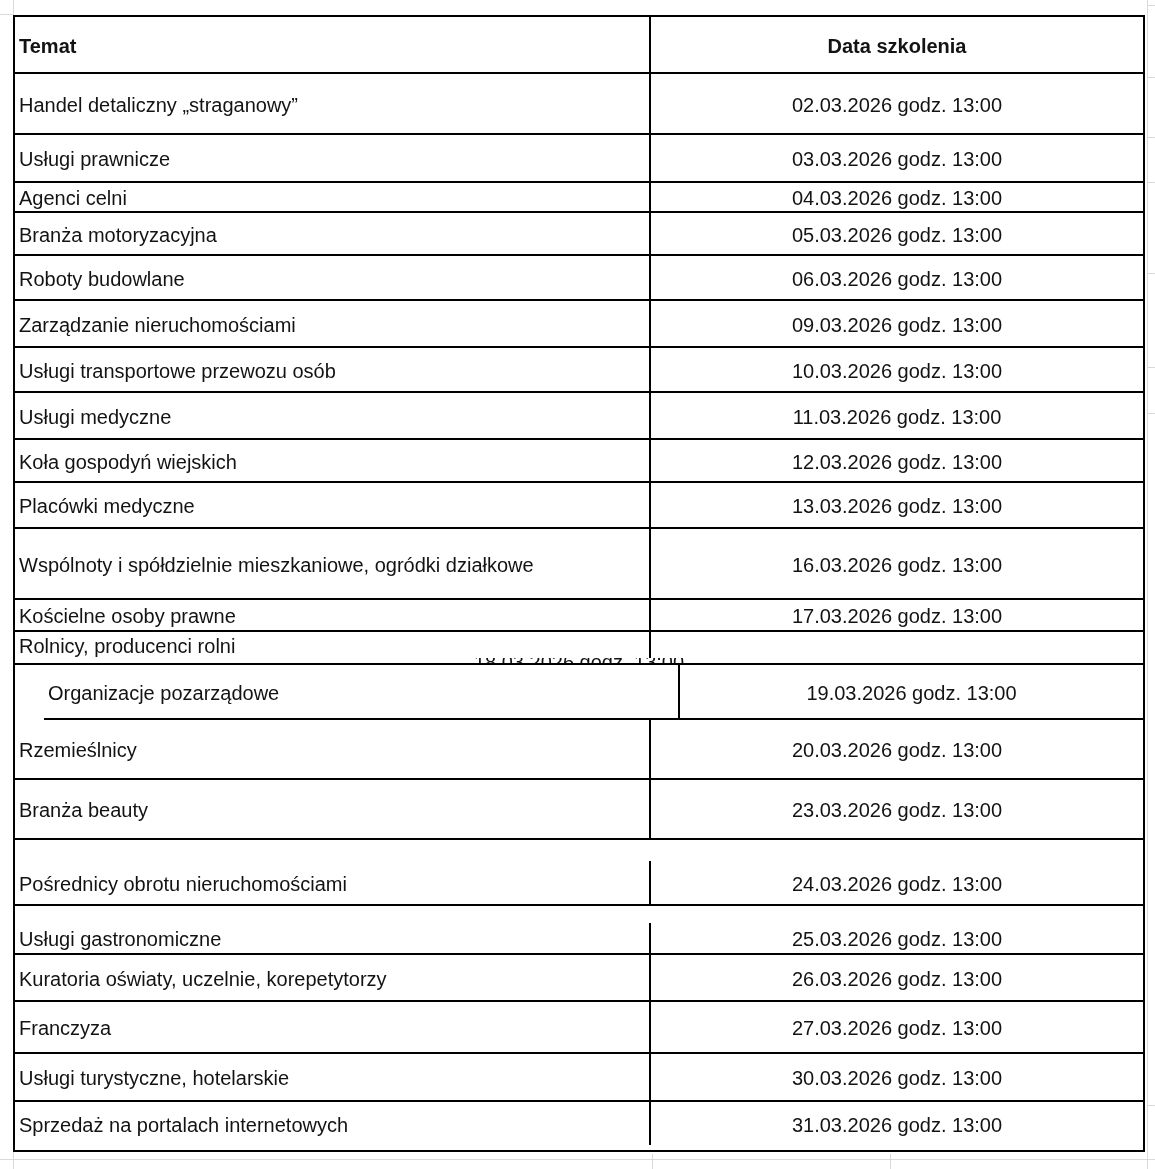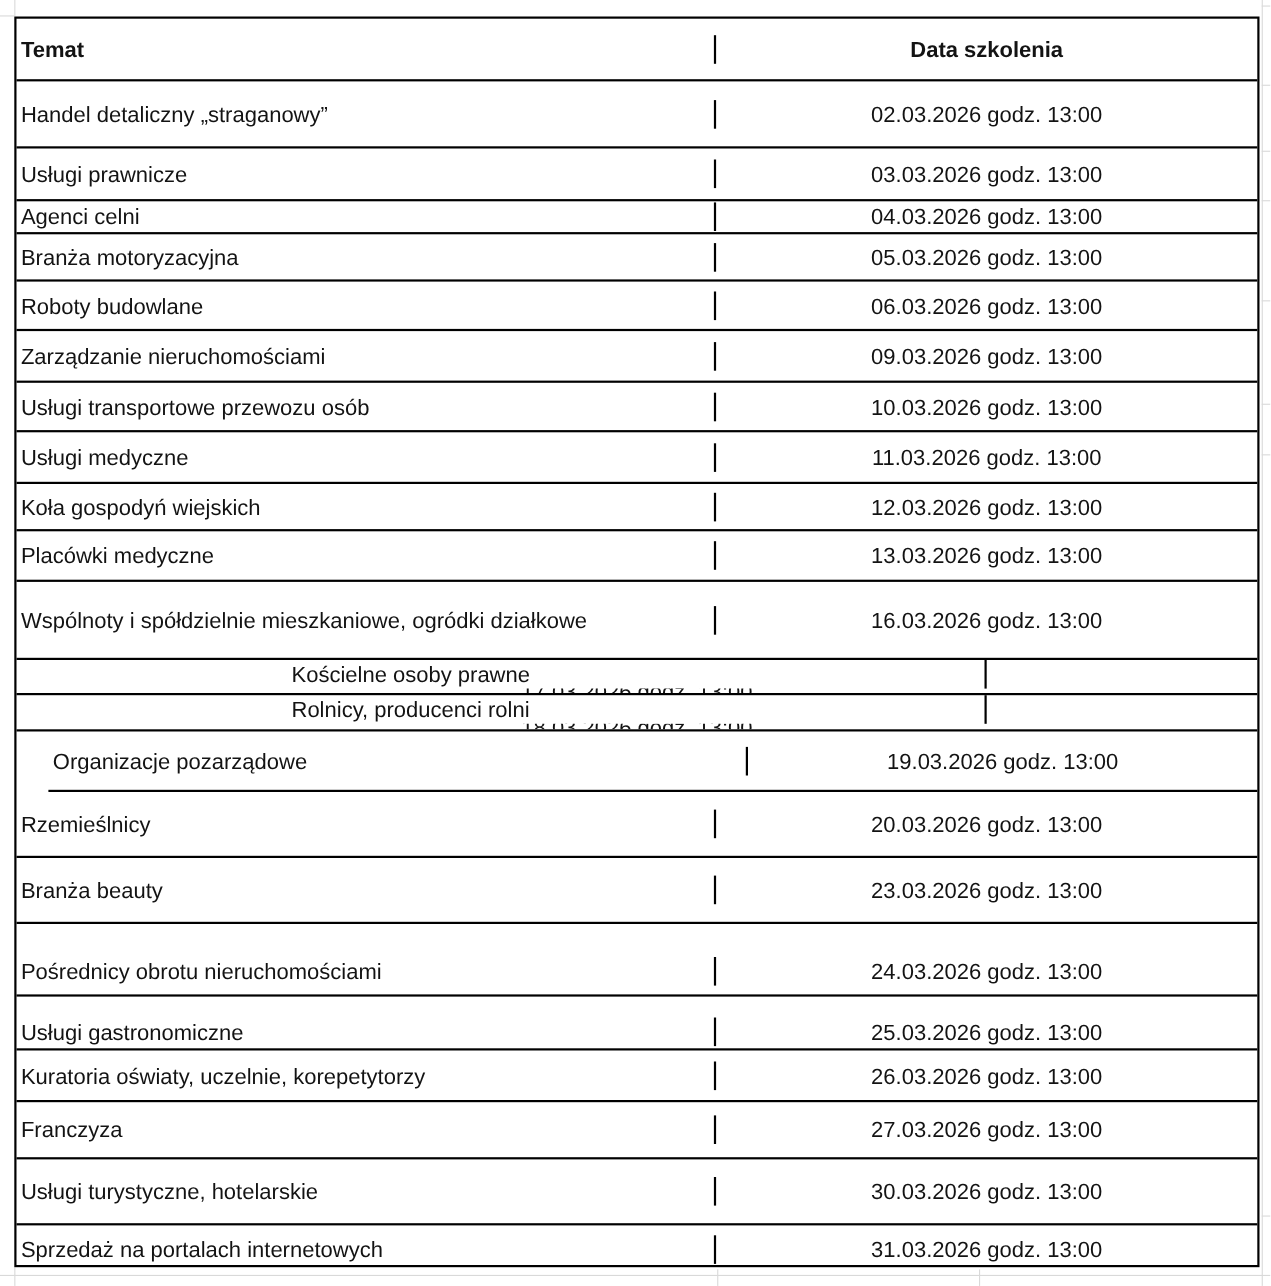--- a/index.html
+++ b/index.html
@@ -12,21 +12,20 @@
 
   
   .training-table{
     position:absolute;left:13px;top:15px;width:1132px;height:1137px;
     box-sizing:border-box;border:2px solid #000;background:#fff;
     display:flex;flex-direction:column;
   }
   .t-row{
     display:flex;box-sizing:border-box;border-bottom:2px solid #000;
     flex:0 0 auto;
-    align-items:center;
   }
   .t-row.last{border-bottom:none;}
   .cell{
     box-sizing:border-box;display:flex;align-items:center;overflow:hidden;
     color:#131313;font-size:20px;line-height:1.15;padding-top:3px;
   }
   .cell.topic{
     width:636px;border-right:2px solid #000;
     justify-content:flex-start;padding-left:4px;padding-right:6px;
   }
@@ -145,21 +144,21 @@
       </div>
     </div>
     <div class="t-row" style="height: 71px;">
       <div class="cell topic">
         <span>Wspólnoty i spółdzielnie mieszkaniowe, ogródki działkowe</span>
       </div>
       <div class="cell date">
         <span>16.03.2026 godz. 13:00</span>
       </div>
     </div>
-    <div class="t-row" style="height: 32px; flex-direction: column;">
+    <div class="t-row" style="height: 32px;">
       <div class="cell topic">
         <span>Kościelne osoby prawne</span>
       </div>
       <div class="cell date">
         <span>17.03.2026 godz. 13:00</span>
       </div>
     </div>
     <div class="t-row" style="height: 33px; flex-direction: column;">
       <div class="cell topic">
         <span>Rolnicy, producenci rolni</span>
@@ -217,21 +216,21 @@
       </div>
     </div>
     <div class="t-row" style="height: 52px;">
       <div class="cell topic">
         <span>Franczyza</span>
       </div>
       <div class="cell date">
         <span>27.03.2026 godz. 13:00</span>
       </div>
     </div>
-    <div class="t-row" style="height: 60px;">
+    <div class="t-row" style="height: 48px;">
       <div class="cell topic">
         <span>Usługi turystyczne, hotelarskie</span>
       </div>
       <div class="cell date">
         <span>30.03.2026 godz. 13:00</span>
       </div>
     </div>
     <div class="t-row last" style="height: 43px;">
       <div class="cell topic">
         <span>Sprzedaż na portalach internetowych</span>

